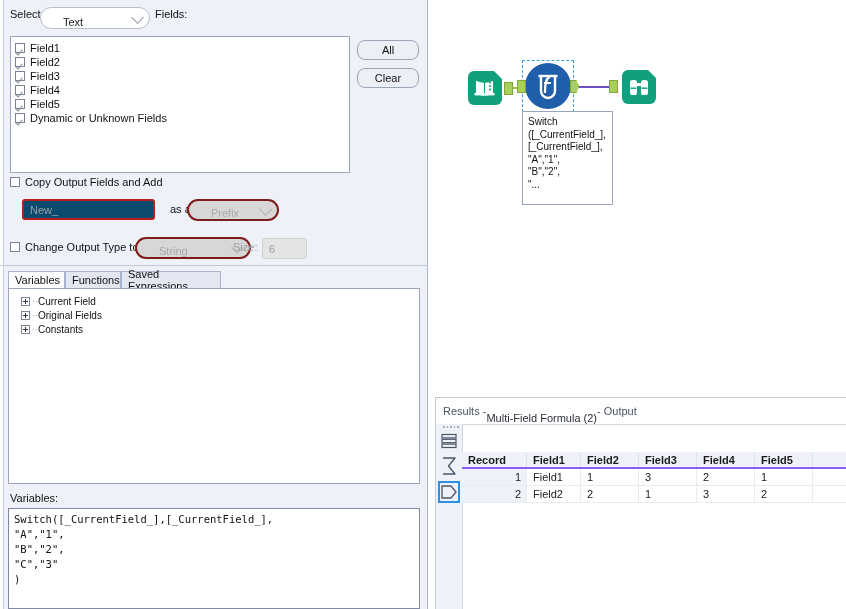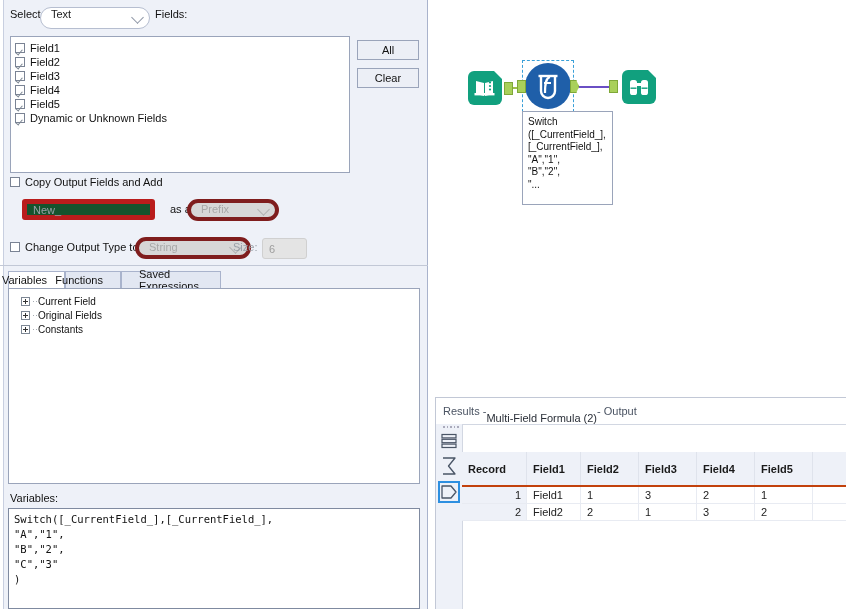--- a/index.html
+++ b/index.html
@@ -28,37 +28,37 @@
 
   .row { position: absolute; display: flex; align-items: center; }
 
   .lbl { color:#111; font-size:11px; white-space:nowrap; }
   .lbl-dim { color:#9aa0a8; }
 
   
   .combo {
     position: relative; box-sizing: border-box;
     background:#ffffff; border:1px solid #b6bed0; border-radius:11px;
-    height:22px; display:flex; align-items:flex-start;
-    padding-left:10px; font-size:11px; color:#1a1a1a;
+    height:22px; display:flex; align-items:flex-end;
+    padding-left:22px; font-size:11px; color:#1a1a1a;
   }
   .combo .chev {
     position:absolute; right:7px; top:50%; width:8px; height:8px;
     margin-top:-5px;
     border-left:1.6px solid #8d95a5; border-bottom:1.6px solid #8d95a5;
     transform: rotate(-45deg);
   }
   .combo.disabled {
-    background:#d7d7d7; border:4px solid #7f1d1d; color:#a8a8a8;
+    background:#d7d7d7; border:2px solid #7f1d1d; color:#a8a8a8;
   }
   .combo.disabled .chev { border-color:#b0b0b0; }
 
   
   .tinput {
-    box-sizing:border-box; background:#14532d; border:5px solid #b91c1c;
+    box-sizing:border-box; background:#0c4a6e; border:2px solid #b91c1c;
     border-radius:3px; height:21px; display:flex; align-items:center;
     padding-left:6px; font-size:11px; color:#9aa0a8;
   }
   .tinput.disabled { background:#e4e4e4; border:1px solid #d0d0d0; color:#9d9d9d; }
 
   
   #field-list {
     position:absolute; left:10px; top:36px; width:340px; height:137px;
     background:#ffffff; border:1px solid #9aa4ba; box-sizing:border-box;
     padding:4px 0 0 4px; overflow:hidden;
@@ -75,31 +75,31 @@
     border-bottom:1.3px solid #7d8794; transform:rotate(40deg);
   }
   .fitem span { font-size:11px; color:#111; }
 
   
   .btn {
     position:absolute; box-sizing:border-box;
     background:#eceff6; border:1px solid #9aa4ba;
     height:20px; width:62px;
     display:flex; align-items:center; justify-content:center;
-    font-size:11px; color:#111; border-radius:0;
+    font-size:11px; color:#111; border-radius:8px;
   }
 
   
   #tabstrip {
     position:absolute; left:8px; top:271px; width:412px; height:17px;
   }
   .tab {
     position:absolute; top:0; height:17px; box-sizing:border-box;
-    display:flex; align-items:center; justify-content:flex-end;
-    font-size:11px; color:#111; padding:0 17px;
+    display:flex; align-items:center; justify-content:flex-start;
+    font-size:11px; color:#111; padding:0 6px;
     border:1px solid #a9b3cc; border-bottom:none;
     background:#e2e7f2;
   }
   .tab.active { background:#ffffff; }
 
   #tree-box {
     position:absolute; left:8px; top:288px; width:412px; height:196px;
     background:#ffffff; border:1px solid #9aa4ba; box-sizing:border-box;
     padding:5px 0 0 12px;
   }
@@ -182,22 +182,22 @@
   }
   .tb-sep { width:1px; height:15px; background:#d5dae4; margin:0 9px; }
   .caret-dn {
     width:0;height:0;border-left:3.5px solid transparent;
     border-right:3.5px solid transparent;border-top:4px solid #5a626e;
     margin-left:6px;
   }
 
   #grid { position:absolute; left:26px; top:54px; width:385px; height:158px; }
   .ghead {
-    display:flex; height:35px; background:#eef1f8;
-    border-bottom:2px solid #c2410c; box-sizing:border-box;
+    display:flex; height:17px; background:#eef1f8;
+    border-bottom:2px solid #8b5cf6; box-sizing:border-box;
   }
   .ghead .gh {
     font-size:11px; font-weight:bold; color:#1a1a1a;
     display:flex; align-items:center; box-sizing:border-box;
     border-right:1px solid #dfe3ec; padding-left:6px;
   }
   .grow { display:flex; height:17px; box-sizing:border-box; border-bottom:1px solid #e8ebf2; }
   .grow .gc {
     font-size:11px; color:#222; display:flex; align-items:center;
     box-sizing:border-box; border-right:1px solid #e8ebf2; padding-left:6px;

